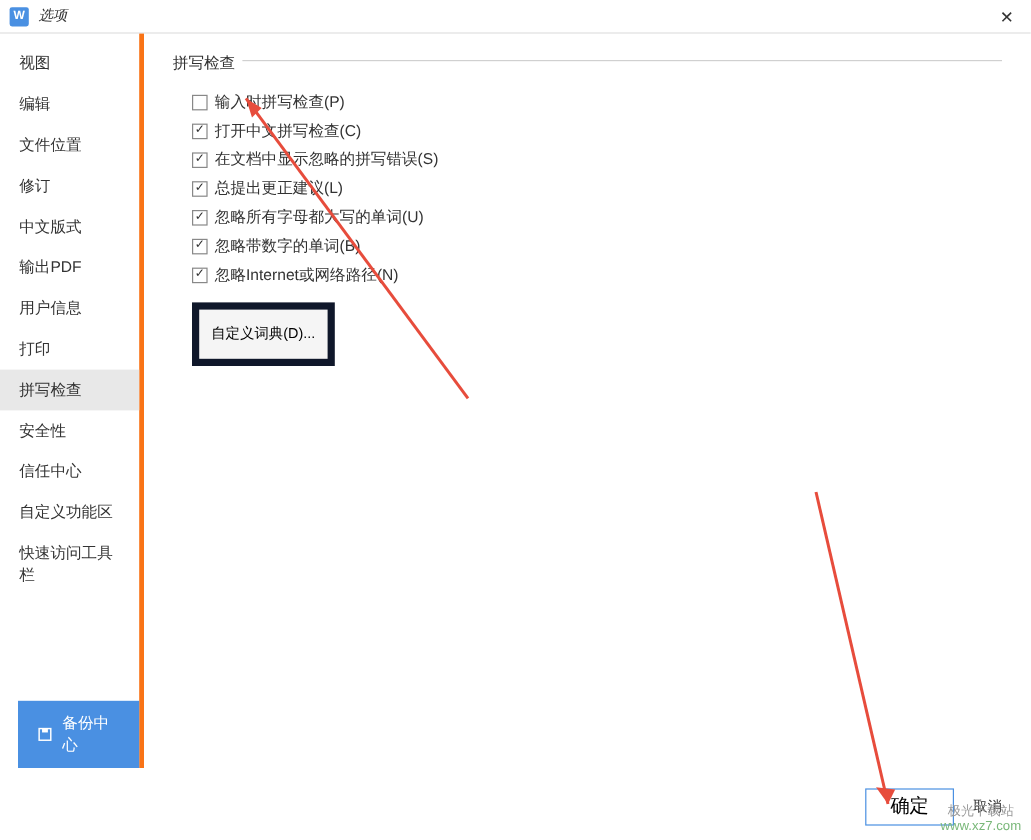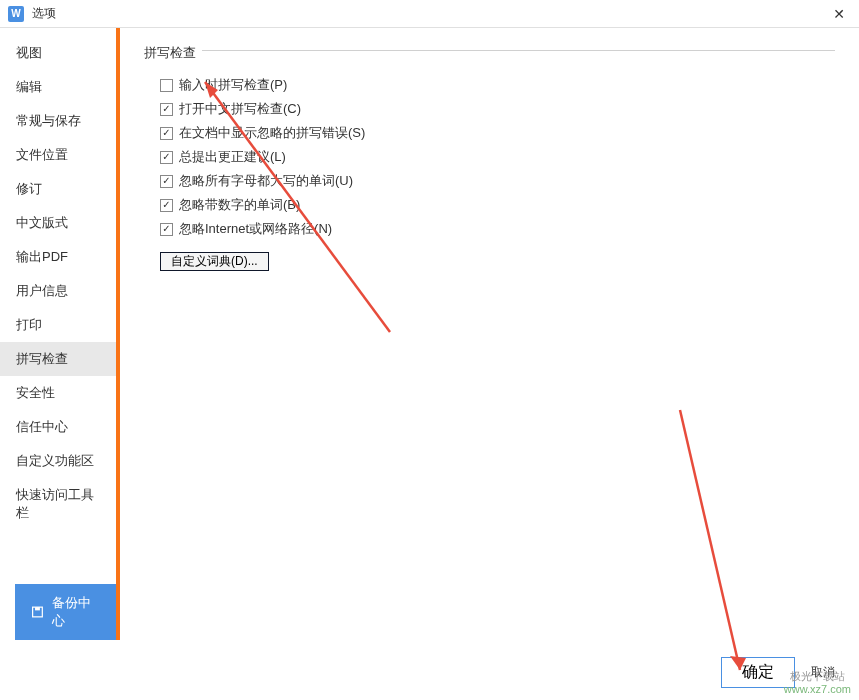--- a/index.html
+++ b/index.html
@@ -1,35 +1,35 @@
 <!DOCTYPE html>
 <html><head>
 <meta charset="utf-8">
 <style>
 * { box-sizing: border-box; margin: 0; padding: 0; }
 body { font-family: "Microsoft YaHei", SimSun, sans-serif; font-size: 12px; color: #333; background: #fff; width: 859px; height: 700px; position: relative; overflow: hidden; }
 .titlebar { height: 28px; border-bottom: 1px solid #e0e0e0; display: flex; align-items: center; padding: 0 8px; }
 .app-icon { width: 16px; height: 16px; background: #4a90e2; border-radius: 2px; display: flex; align-items: center; justify-content: center; color: #fff; font-weight: bold; font-size: 10px; margin-right: 8px; }
-.titlebar-title { flex: 1; font-size: 12px; }
+.titlebar-title { flex: 1; font-size: 12px; font-style: italic; }
 .close-btn { width: 24px; height: 24px; display: flex; align-items: center; justify-content: center; cursor: pointer; font-size: 14px; }
 .content { display: flex; height: 612px; }
 .sidebar { width: 120px; border-right: 4px solid #f97316; padding-top: 8px; display: flex; flex-direction: column; }
 .sidebar-item { padding: 8px 16px; cursor: pointer; font-size: 13px; }
 .sidebar-item.selected { background: #e8e8e8; }
 .sidebar-spacer { flex: 1; }
 .backup-btn { background: #4a90e2; color: #fff; padding: 10px 16px; display: flex; align-items: center; gap: 8px; cursor: pointer; font-size: 13px; margin-left: 15px; }
 .backup-icon { width: 14px; height: 14px; }
 .main { flex: 1; padding: 16px 24px; position: relative; }
 .fieldset-label { font-size: 13px; margin-bottom: 4px; position: relative; }
 .fieldset-line { position: absolute; top: 22px; left: 82px; right: 24px; height: 1px; background: #d0d0d0; }
 .options { margin-left: 16px; margin-top: 14px; }
 .option-row { display: flex; align-items: center; margin-bottom: 6px; font-size: 13px; gap: 6px; }
 .checkbox { width: 13px; height: 13px; border: 1px solid #888; display: flex; align-items: center; justify-content: center; background: #fff; cursor: pointer; }
 .checkbox.checked::after { content: "✓"; font-size: 10px; color: #333; line-height: 1; }
-.btn { border: 1px solid #0f172a; background: #f5f5f5; padding: 0 10px; font-size: 12px; cursor: pointer; margin-top: 8px; margin-left: 16px; }
+.btn { border: 6px solid #0f172a; background: #f5f5f5; padding: 12px 10px; font-size: 12px; cursor: pointer; margin-top: 8px; margin-left: 16px; }
 .footer { position: absolute; bottom: 12px; right: 24px; display: flex; gap: 16px; align-items: center; }
 .footer-btn { border: 1px solid #4a90e2; background: #fff; padding: 4px 20px; font-size: 16px; cursor: pointer; }
 .footer-btn.primary { border-color: #4a90e2; }
 .footer-cancel { cursor: pointer; font-size: 12px; }
 .watermark { position: absolute; bottom: 4px; right: 8px; font-size: 11px; color: #bbb; text-align: center; line-height: 1.2; }
 .watermark .brand { color: #999; }
 .watermark .url { color: #7ab87a; }
 svg.red-arrow { position: absolute; pointer-events: none; }
 </style>
 </head>
@@ -38,21 +38,20 @@
 <div class="titlebar">
   <div class="app-icon">W</div>
   <div class="titlebar-title">选项</div>
   <div class="close-btn">✕</div>
 </div>
 
 <div class="content">
   <div class="sidebar">
     <div class="sidebar-item">视图</div>
     <div class="sidebar-item">编辑</div>
-    <div class="sidebar-item">常规与保存</div>
     <div class="sidebar-item">文件位置</div>
     <div class="sidebar-item">修订</div>
     <div class="sidebar-item">中文版式</div>
     <div class="sidebar-item">输出PDF</div>
     <div class="sidebar-item">用户信息</div>
     <div class="sidebar-item">打印</div>
     <div class="sidebar-item selected">拼写检查</div>
     <div class="sidebar-item">安全性</div>
     <div class="sidebar-item">信任中心</div>
     <div class="sidebar-item">自定义功能区</div>

